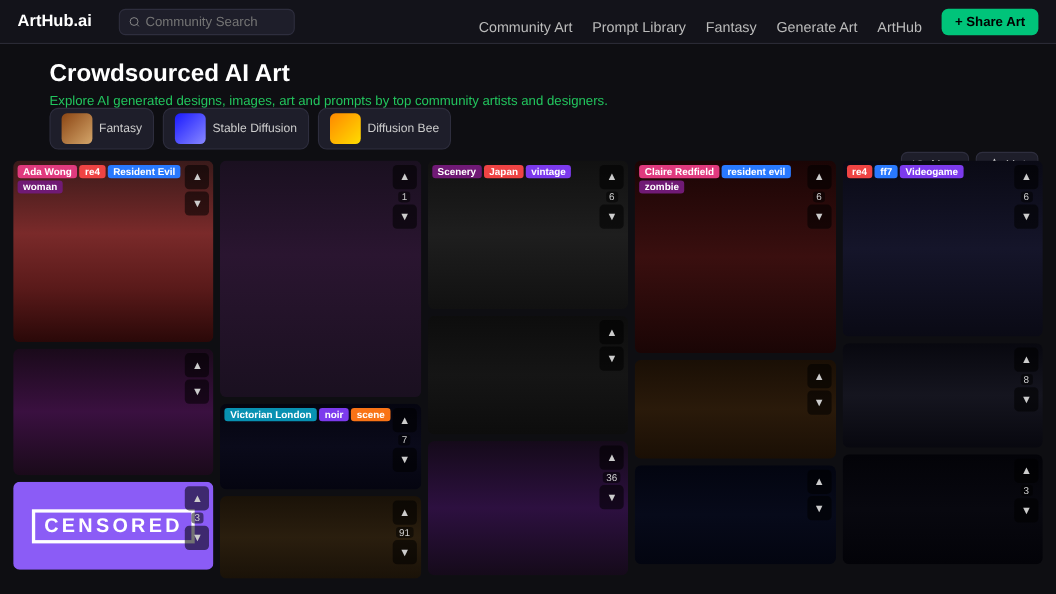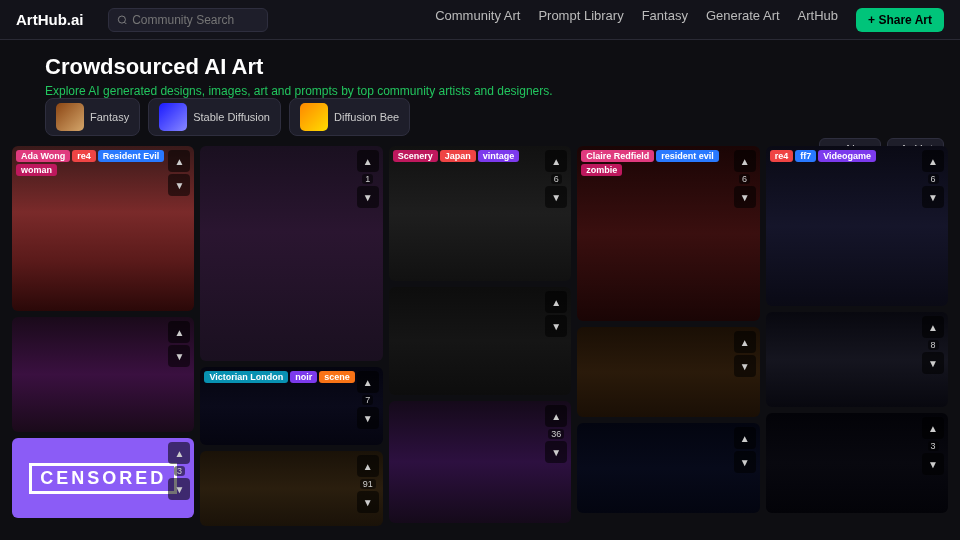--- a/index.html
+++ b/index.html
@@ -47,21 +47,21 @@
     .search-box input {
       background: none;
       border: none;
       color: #999;
       font-size: 12px;
       outline: none;
       width: 100%;
     }
     .header-nav {
       display: flex;
-      align-items: flex-start;
+      align-items: flex-end;
       gap: 18px;
     }
     .header-nav a {
       color: #bbb;
       font-size: 13px;
       text-decoration: none;
       cursor: pointer;
     }
     .btn-share {
       background: #00c47a;
@@ -187,21 +187,21 @@
     .tag {
       border-radius: 3px;
       padding: 1px 5px;
       font-size: 9px;
       font-weight: 600;
       color: #fff;
       cursor: pointer;
     }
     .tag-pink { background: #e03a7e; }
     .tag-blue { background: #2979ff; }
-    .tag-green { background: #be185d; }
+    .tag-green { background: #701a75; }
     .tag-purple { background: #7c3aed; }
     .tag-orange { background: #f97316; }
     .tag-red { background: #ef4444; }
     .tag-teal { background: #0891b2; }
 
     .card-actions {
       position: absolute;
       right: 4px;
       top: 4px;
       display: flex;

